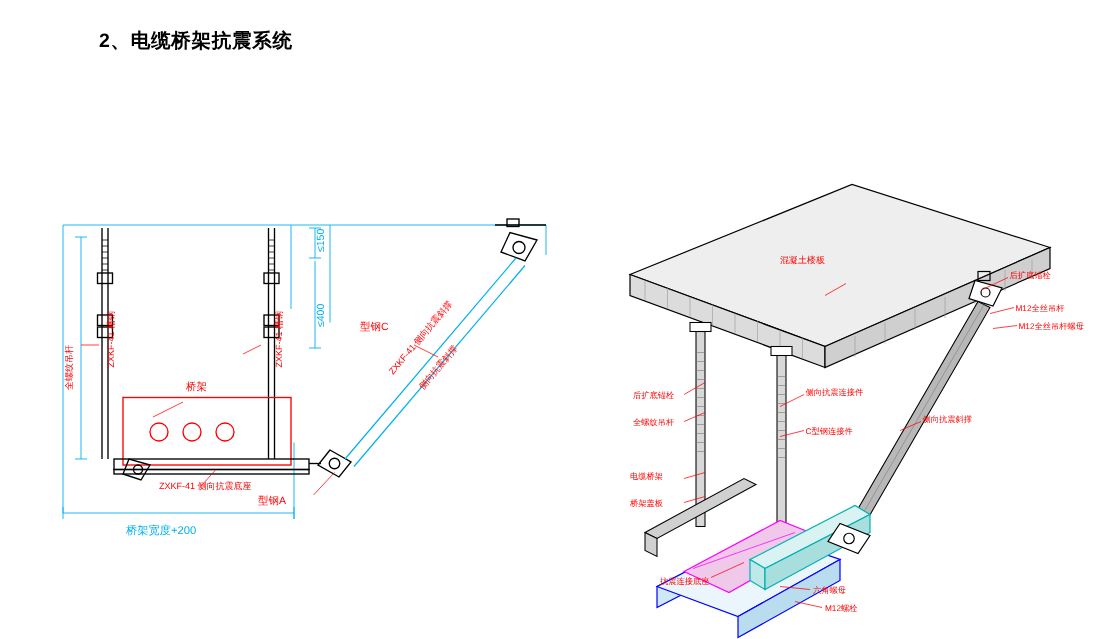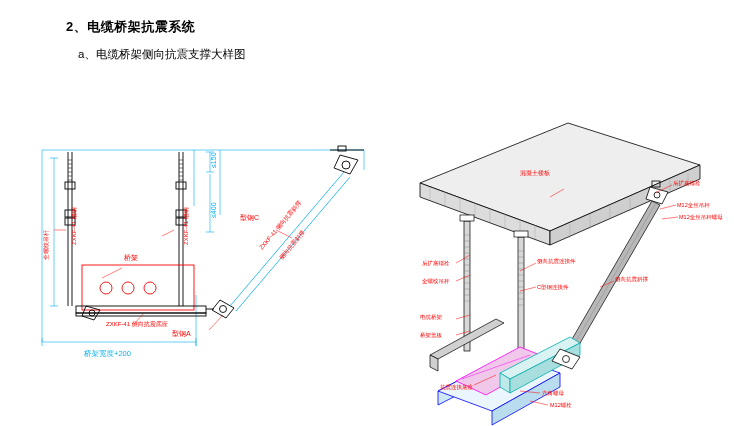--- a/index.html
+++ b/index.html
@@ -55,21 +55,20 @@
   .lbl {
     font-family: "Liberation Sans", sans-serif;
   }
 </style>
 </head>
 <body>
 
 <div class="page">
 
   <div class="heading">2、电缆桥架抗震系统</div>
-  <div class="subheading">a、电缆桥架侧向抗震支撑大样图</div>
 
   <div class="drawing-left">
     <svg width="360" height="270" viewBox="0 0 360 270">
 
       <g stroke="#00b0f0" stroke-width="0.6" fill="none">
         <line x1="18" y1="40" x2="340" y2="40"></line>
         <line x1="18" y1="40" x2="18" y2="220"></line>
         <line x1="18" y1="220" x2="18" y2="232"></line>
         <line x1="170" y1="40" x2="170" y2="96"></line>
         <line x1="196" y1="40" x2="196" y2="105"></line>

